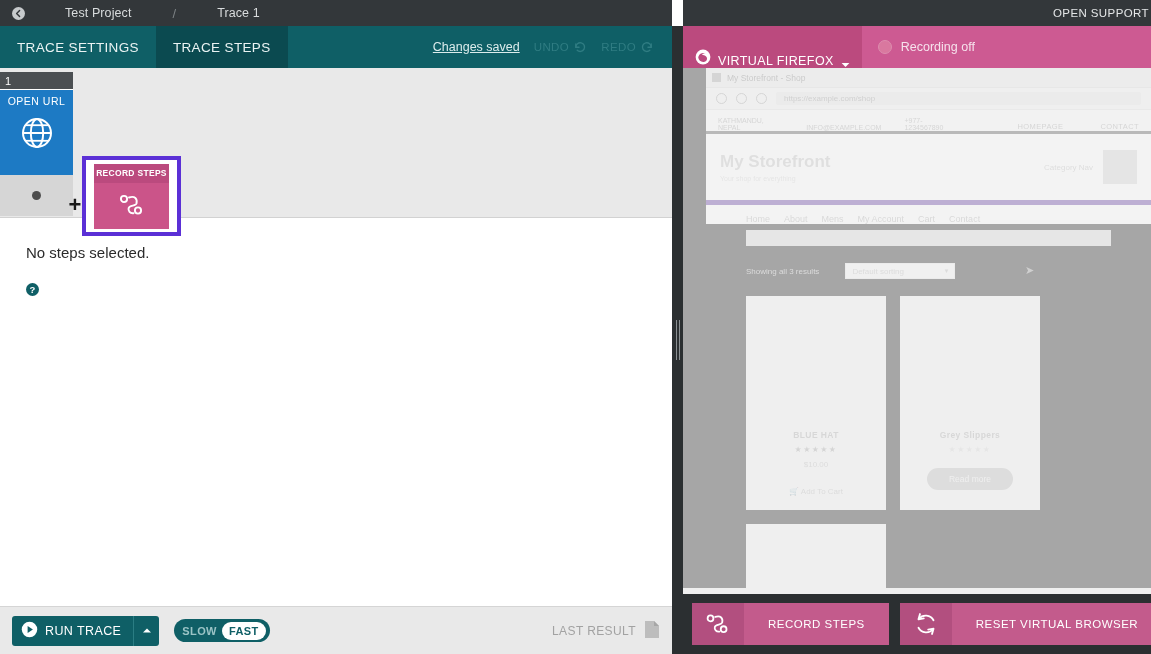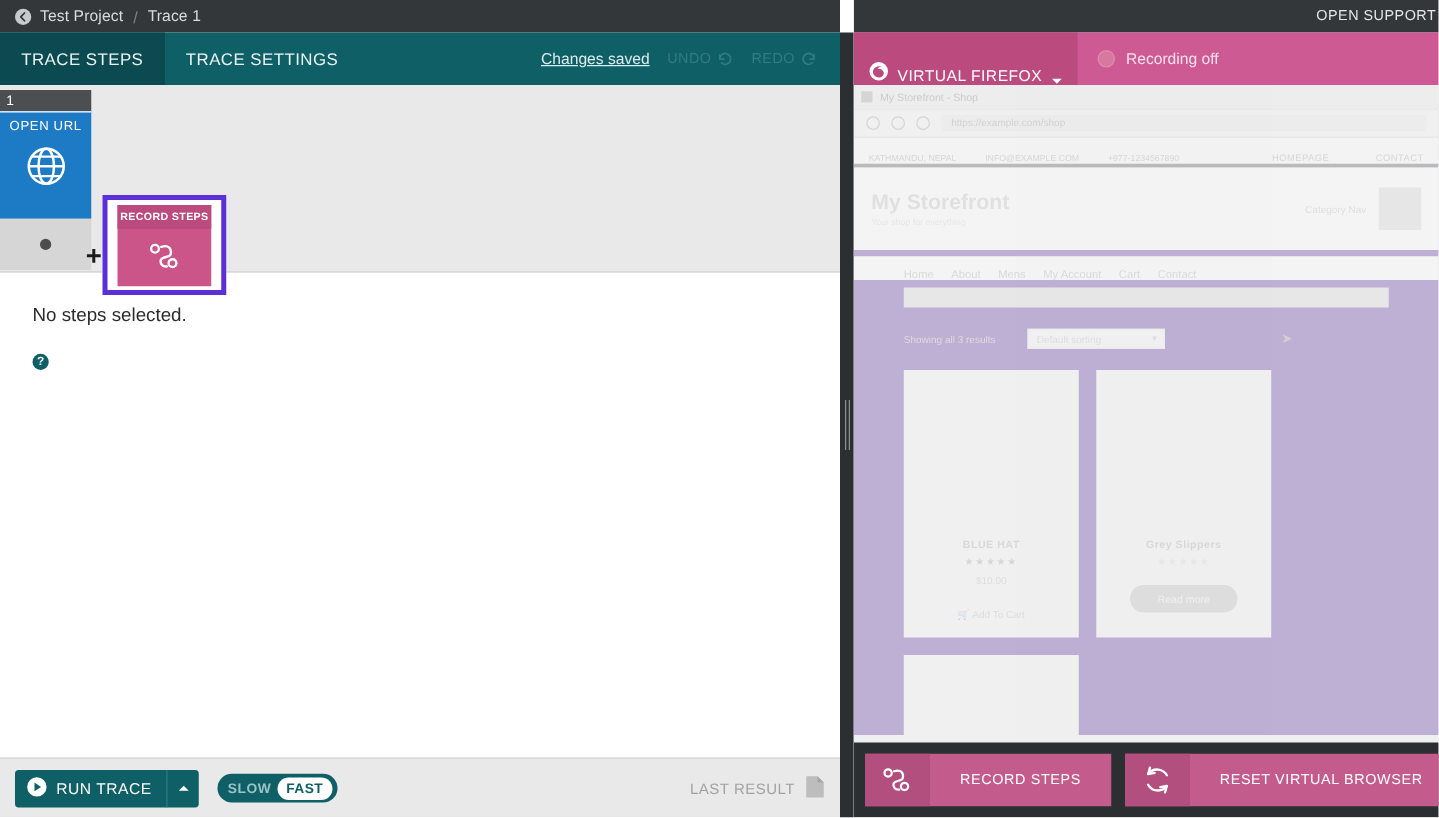--- a/index.html
+++ b/index.html
@@ -13,21 +13,21 @@
 
   
   #left-panel {
     position: absolute; left: 0; top: 0; width: 672px; height: 654px;
     background: #ffffff; overflow: hidden;
   }
 
   
   .breadcrumb-bar {
     height: 26px; background: #33373a; display: flex; align-items: center;
-    padding-left: 12px; color: #d6d9da;
+    padding-left: 12px; color: #d6d9da; gap: 33px;
   }
   .back-circle {
     width: 13px; height: 13px; border-radius: 50%; background: #c7cacc;
     display: inline-flex; align-items: center; justify-content: center;
     margin-right: 7px; flex: 0 0 auto;
   }
   .back-circle svg { display: block; }
   .crumb { font-size: 12.5px; color: #d9dcdd; letter-spacing: .1px; }
   .crumb-sep { font-size: 13px; color: #7d8285; margin: 0 8px; }
 
@@ -184,22 +184,23 @@
     color: #f6e2ec; font-size: 12.5px; cursor: pointer;
   }
   .rec-dot {
     width: 14px; height: 14px; border-radius: 50%; background: #d9789f;
     border: 1px solid #dd8cae;
   }
 
   
   .browser-mock {
     position: absolute; left: 0; top: 68px; width: 468px; height: 520px;
-    background: #4c1d95; opacity: .30; overflow: hidden;
+    background: #000000; opacity: .30; overflow: hidden;
     filter: blur(0.35px);
+    padding-left: 23px;
   }
   .bm-tabstrip {
     height: 20px; background: #e7e7e7; display: flex; align-items: center;
     gap: 6px; padding-left: 6px; border-bottom: 1px solid #d8d8d8;
   }
   .bm-tab-sq { width: 9px; height: 9px; background: #9a9a9a; }
   .bm-tabtitle { font-size: 8.5px; color: #777; }
   .bm-urlbar {
     height: 22px; background: #f1f1f1; display: flex; align-items: center;
     gap: 9px; padding: 0 10px; border-bottom: 1px solid #dcdcdc;
@@ -290,25 +291,25 @@
         <svg width="9" height="9" viewBox="0 0 9 9">
             <path d="M5.6 1.4 L2.6 4.5 L5.6 7.6" fill="none" stroke="#33373a" stroke-width="1.4" stroke-linecap="round" stroke-linejoin="round"></path>
           </svg>
       </span>
       <span class="crumb">Test Project</span>
       <span class="crumb-sep">/</span>
       <span class="crumb">Trace 1</span>
     </div>
 
     <div class="tab-bar">
+      <div class="tab">
+        <span>TRACE SETTINGS</span>
+      </div>
       <div class="tab active">
         <span>TRACE STEPS</span>
-      </div>
-      <div class="tab">
-        <span>TRACE SETTINGS</span>
       </div>
       <div class="saved-group">
         <span class="saved-text">Changes saved</span>
         <span class="undo-redo">
           <span>UNDO</span>
           <svg width="14" height="14" viewBox="0 0 16 16">
             <path d="M3.2 8.2 a5 5 0 1 1 1.6 3.6" fill="none" stroke="#2f7c82" stroke-width="1.6" stroke-linecap="round"></path>
             <path d="M3.2 4.4 L3.2 8.3 L6.9 8.3" fill="none" stroke="#2f7c82" stroke-width="1.6" stroke-linecap="round" stroke-linejoin="round"></path>
           </svg>
         </span>

